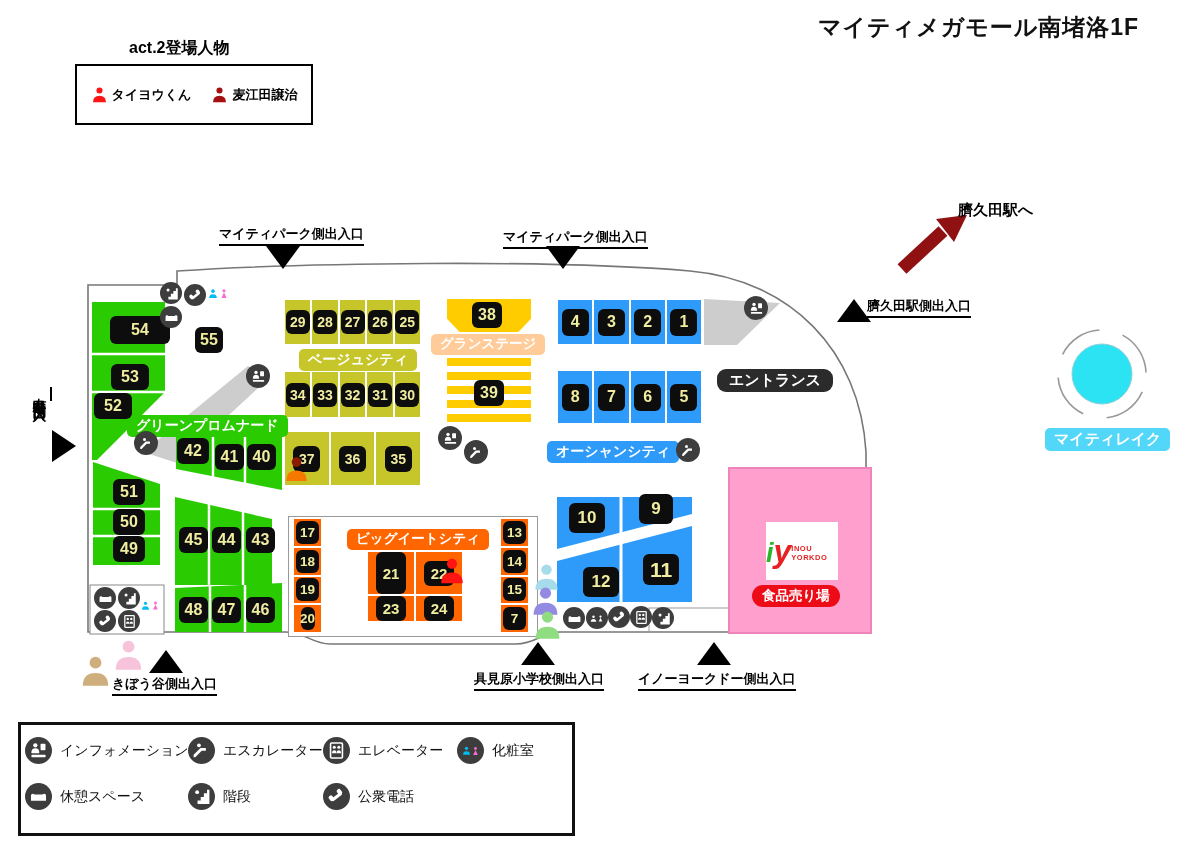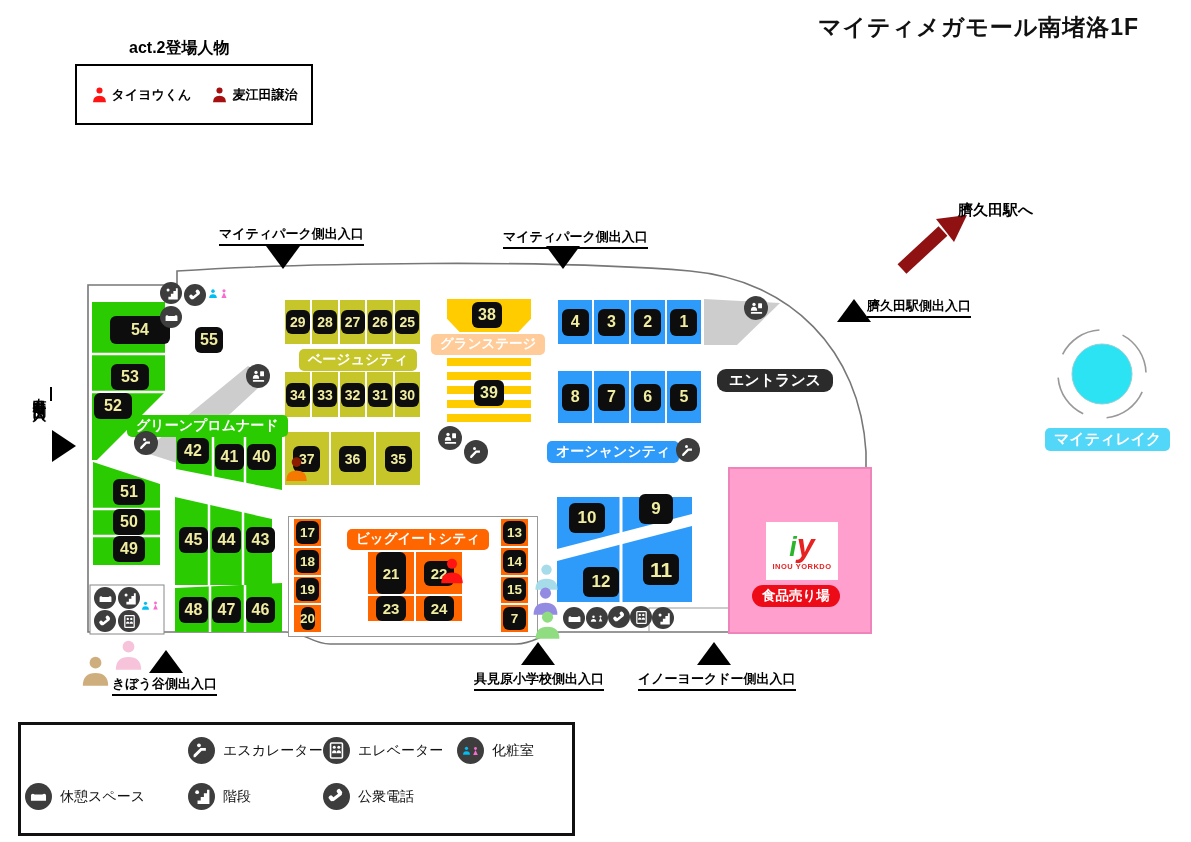--- a/index.html
+++ b/index.html
@@ -316,21 +316,21 @@
       </div>
   <div class="cell c-orange">
         <div class="ts" style="width:30px;height:25px;font-size:15px">23</div>
       </div>
   <div class="cell c-orange">
         <div class="ts" style="width:30px;height:25px;font-size:15px">24</div>
       </div>
 </div>
 
 <div class="abs" style="left:728px;top:467px;width:140px;height:163px;background:var(--pink);border:2px solid var(--pinkbd)">
-  <div style="position:absolute;left:36px;top:53px;width:72px;height:58px;background:#fff;display:flex;flex-direction:column;align-items:center;justify-content:center">
+  <div style="position:absolute;left:36px;top:53px;width:72px;height:58px;background:#fff;display:flex;flex-direction:row;align-items:center;justify-content:center">
     <div style="line-height:0.9;font-weight:bold;font-style:italic">
       <span style="font-size:27px;color:var(--logogreen)">i</span><span style="font-size:32px;color:var(--logored)">y</span>
     </div>
     <div style="font-size:7.5px;font-weight:bold;color:var(--logored);letter-spacing:0.5px;margin-top:3px">INOU YORKDO</div>
   </div>
   <div style="position:absolute;left:22px;top:116px;background:var(--foodred);color:#fff;font-weight:bold;font-size:13.5px;padding:2px 10px;border-radius:11px;white-space:nowrap">食品売り場</div>
 </div>
 
 <div class="mi" style="left:160px;top:282px">
       <svg viewBox="0 0 24 24">
@@ -463,20 +463,28 @@
         <use href="#p"></use>
       </svg></div>
 <div class="pm" style="left: 112px; top: 636px; width: 33px; height: 37px; color: rgb(246, 195, 218);"><svg viewBox="0 0 24 23">
         <use href="#p"></use>
       </svg></div>
 <div class="pm" style="left: 79px; top: 652px; width: 33px; height: 37px; color: rgb(207, 174, 126);"><svg viewBox="0 0 24 23">
         <use href="#p"></use>
       </svg></div>
 
 <div class="abs" style="left:18px;top:722px;width:551px;height:108px;border:3px solid #111"></div>
+<div class="litem" style="left:25px;top:737px">
+      <span class="mi lg" style="position:static">
+        <svg viewBox="0 0 24 24">
+          <use href="#i-info"></use>
+        </svg>
+      </span>
+      <span>インフォメーション</span>
+    </div>
 <div class="litem" style="left:188px;top:737px">
       <span class="mi lg" style="position:static">
         <svg viewBox="0 0 24 24">
           <use href="#i-esc"></use>
         </svg>
       </span>
       <span>エスカレーター</span>
     </div>
 <div class="litem" style="left:323px;top:737px">
       <span class="mi lg" style="position:static">

